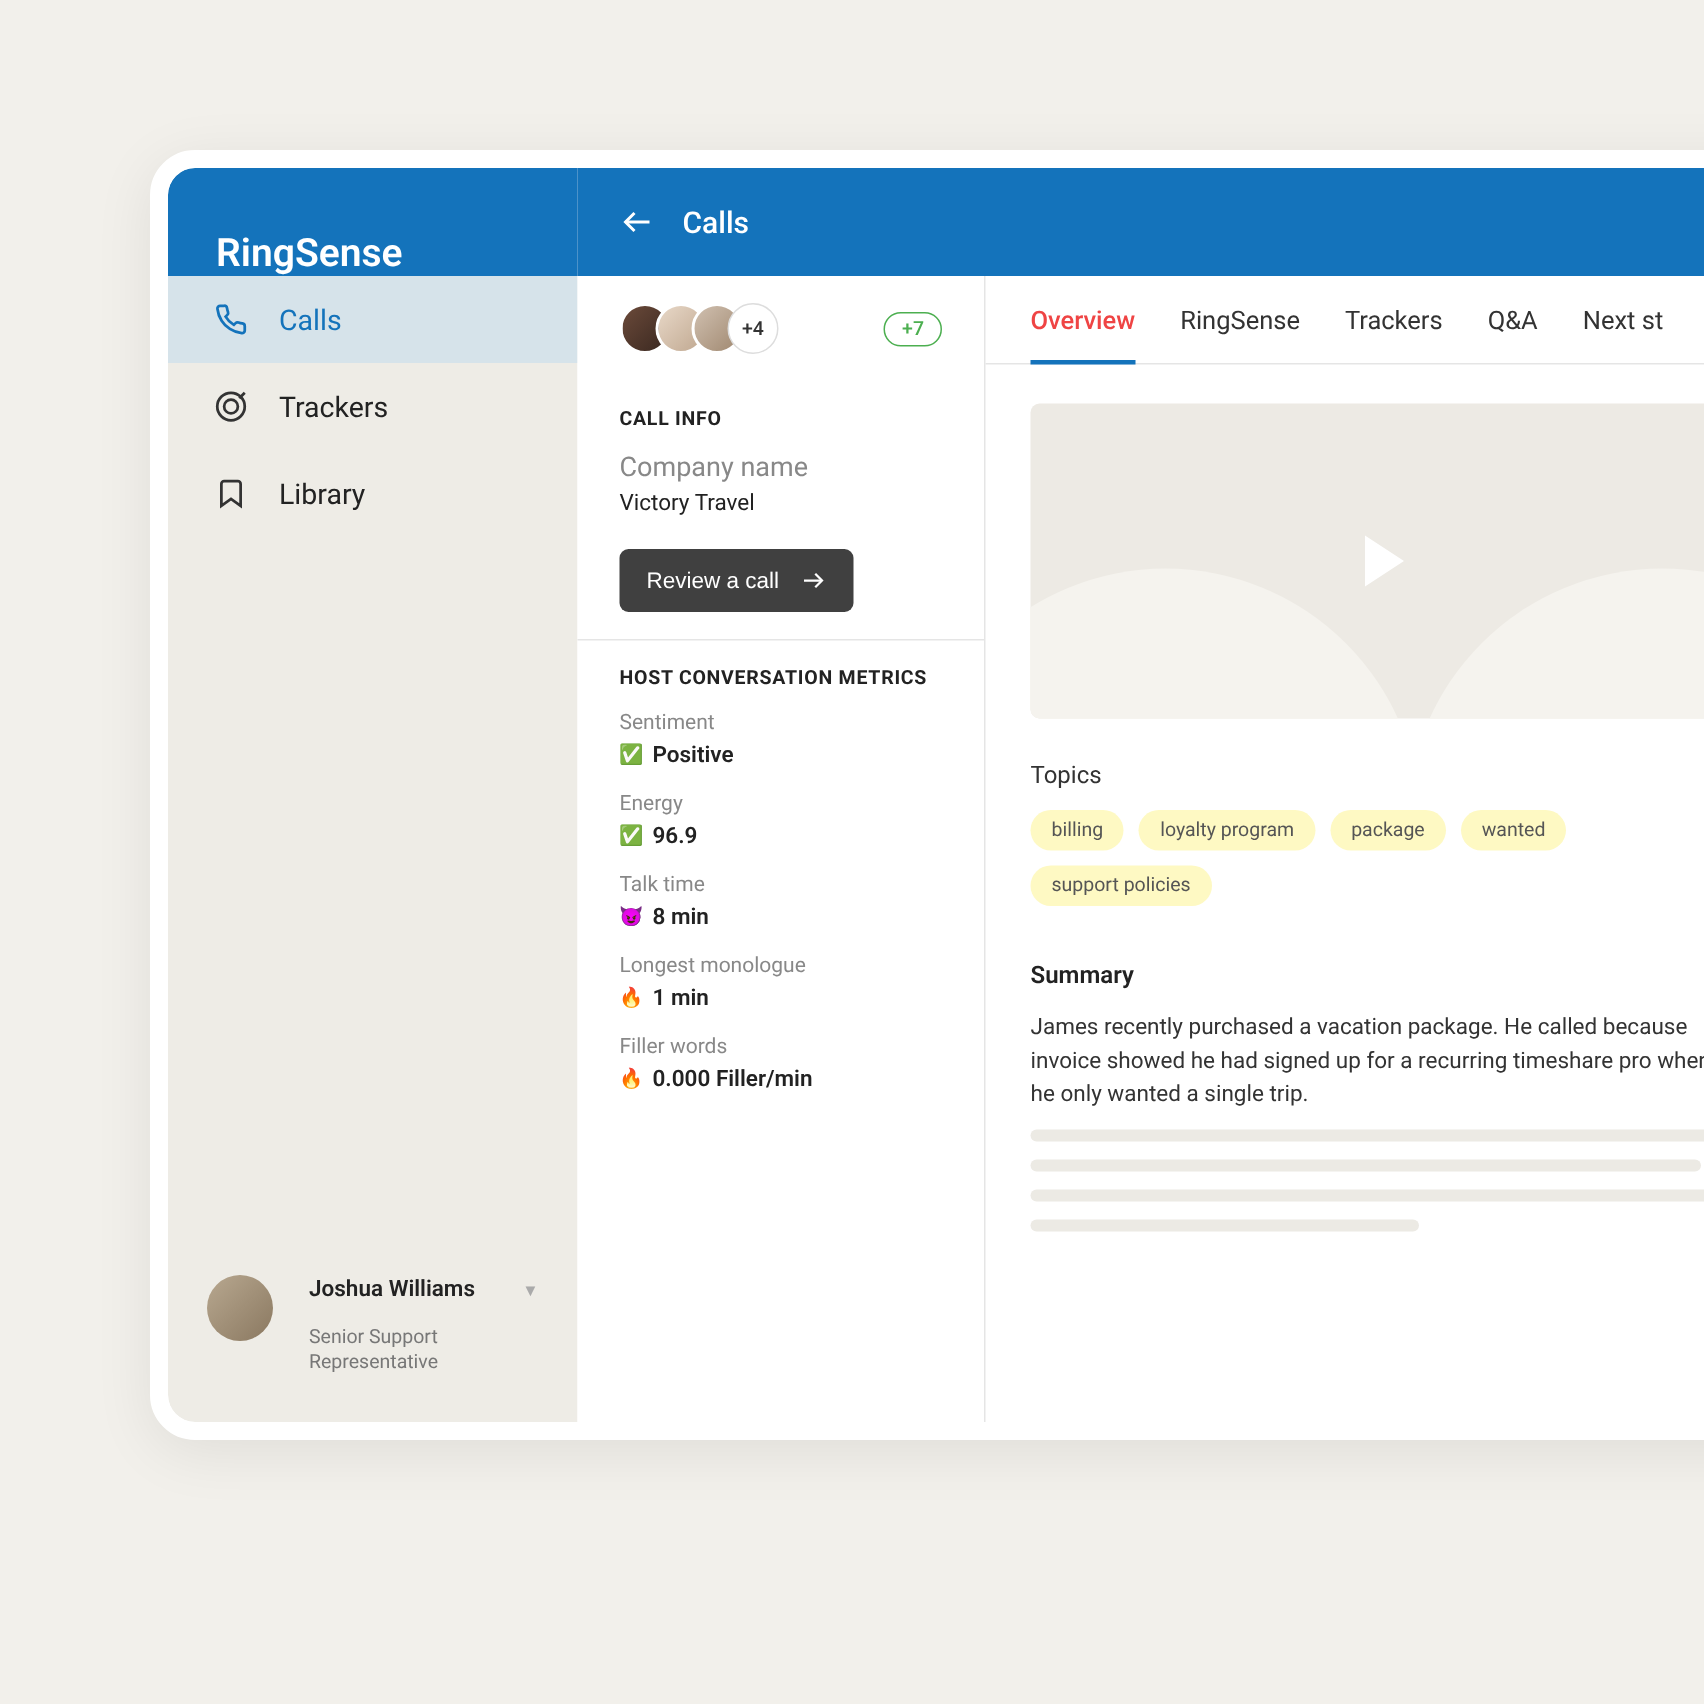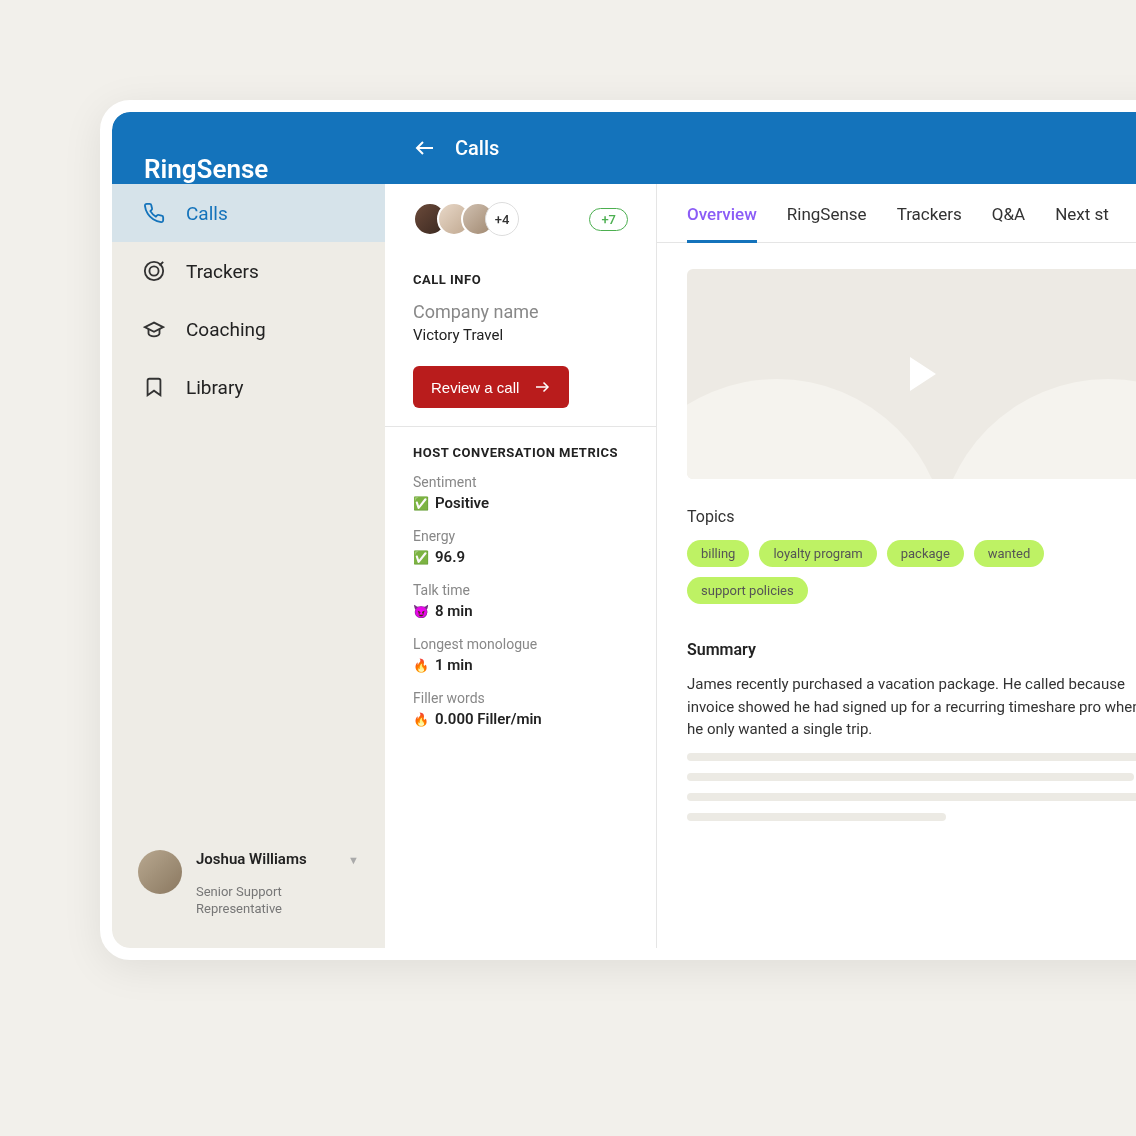--- a/index.html
+++ b/index.html
@@ -65,21 +65,21 @@
   background: #d6e3ea;
   color: #1473bb;
 }
 .nav-item.active .nav-icon svg { stroke: #1473bb; }
 .nav-icon { width: 24px; height: 24px; display:flex; align-items:center; justify-content:center; }
 .nav-icon svg { stroke: #333; stroke-width: 2; fill: none; }
 .user-block {
   padding: 20px 26px 30px;
   display: flex;
   align-items: flex-start;
-  gap: 14px;
+  gap: 24px;
 }
 .avatar {
   width: 44px;
   height: 44px;
   border-radius: 50%;
   background: linear-gradient(135deg,#b8a890,#8a7860);
   flex-shrink: 0;
 }
 .user-info { flex: 1; }
 .user-name { font-weight: 600; font-size: 15px; color: #222; }
@@ -165,21 +165,21 @@
   font-size: 18px;
   color: #888;
   margin-bottom: 4px;
 }
 .field-value {
   font-size: 15px;
   color: #222;
 }
 .review-btn {
   margin-top: 22px;
-  background: #b91c1c;
+  background: #404040;
   color: #fff;
   border: none;
   border-radius: 6px;
   padding: 12px 18px;
   font-size: 15px;
   display: inline-flex;
   align-items: center;
   gap: 14px;
   cursor: pointer;
 }
@@ -216,21 +216,21 @@
   padding: 20px 30px 0;
   border-bottom: 1px solid #e5e5e5;
 }
 .tab {
   font-size: 17px;
   color: #333;
   padding-bottom: 16px;
   cursor: pointer;
 }
 .tab.active {
-  color: #8b5cf6;
+  color: #ef4444;
   font-weight: 500;
   border-bottom: 3px solid #1473bb;
   margin-bottom: -1px;
 }
 .details-body {
   padding: 26px 30px;
 }
 .video-placeholder {
   background: #edeae4;
   border-radius: 6px;
@@ -264,21 +264,21 @@
   color: #333;
   margin-top: 28px;
   margin-bottom: 14px;
 }
 .chips {
   display: flex;
   gap: 10px;
   flex-wrap: wrap;
 }
 .chip {
-  background: #bef264;
+  background: #fef9c3;
   border-radius: 14px;
   padding: 6px 14px;
   font-size: 13px;
   color: #555;
   text-align: right;
 }
 .summary-title {
   font-size: 16px;
   font-weight: 600;
   color: #222;
@@ -321,29 +321,20 @@
       </div>
       <div class="nav-item">
         <span class="nav-icon">
           <svg width="22" height="22" viewBox="0 0 24 24">
                 <circle cx="12" cy="12" r="10"></circle>
                 <circle cx="12" cy="12" r="5"></circle>
                 <line x1="18" y1="6" x2="22" y2="2"></line>
               </svg>
         </span>
         <span>Trackers</span>
-      </div>
-      <div class="nav-item">
-        <span class="nav-icon">
-          <svg width="22" height="22" viewBox="0 0 24 24">
-                <path d="M22 10L12 5 2 10l10 5 10-5z"></path>
-                <path d="M6 12v5c0 1.5 2.7 3 6 3s6-1.5 6-3v-5"></path>
-              </svg>
-        </span>
-        <span>Coaching</span>
       </div>
       <div class="nav-item">
         <span class="nav-icon">
           <svg width="22" height="22" viewBox="0 0 24 24">
                 <path d="M19 21l-7-5-7 5V5a2 2 0 0 1 2-2h10a2 2 0 0 1 2 2z"></path>
               </svg>
         </span>
         <span>Library</span>
       </div>
     </nav>

